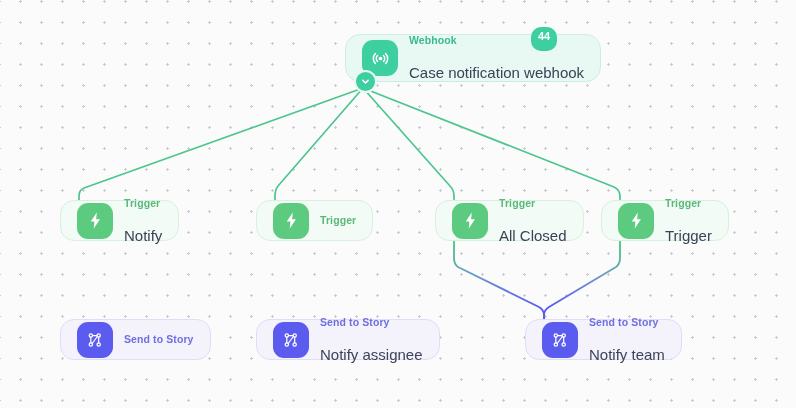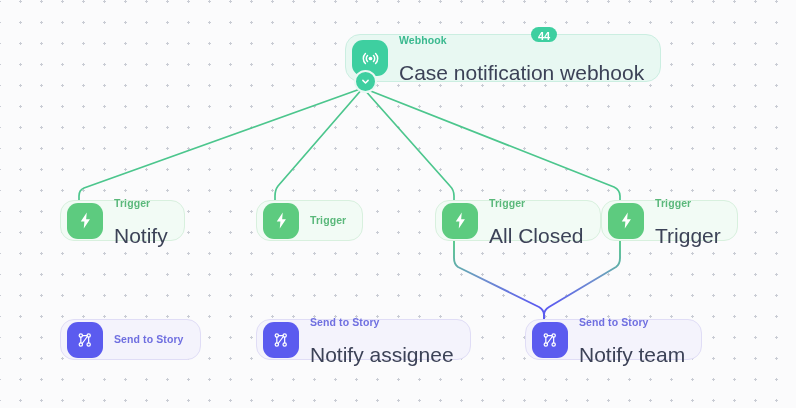--- a/index.html
+++ b/index.html
@@ -27,21 +27,21 @@
     pointer-events: none;
   }
 
   
   .node {
     position: absolute;
     display: flex;
     align-items: center;
     box-sizing: border-box;
     border-radius: 14px;
-    padding: 6px 16px 6px 6px;
+    padding: 6px 16px 6px 16px;
     z-index: 3;
   }
   .node .icon-box {
     flex: 0 0 auto;
     width: 36px;
     height: 36px;
     border-radius: 11px;
     display: flex;
     align-items: center;
     justify-content: center;
@@ -53,21 +53,21 @@
     margin-left: 11px;
     white-space: nowrap;
   }
   .node .kicker {
     font-size: 10.5px;
     line-height: 13px;
     font-weight: 700;
     letter-spacing: 0.1px;
   }
   .node .title {
-    font-size: 21px;
+    font-size: 15px;
     line-height: 18px;
     color: #3c4257;
     font-weight: 400;
     margin-top: 17px;
   }
 
   
   .node.webhook {
     background: #e8f8f2;
     border: 1px solid #cbeee1;
@@ -89,21 +89,21 @@
     background: #f4f3fc;
     border: 1px solid #e0ddf6;
   }
   .node.action .icon-box { background: #5b5bef; }
   .node.action .kicker { color: #6f6fe0; }
 
   
   .badge {
     position: absolute;
     min-width: 26px;
-    height: 15px;
+    height: 24px;
     padding: 0 6px;
     box-sizing: border-box;
     border-radius: 10px;
     background: #3ecfa0;
     color: #ffffff;
     font-size: 11px;
     font-weight: 700;
     line-height: 19px;
     text-align: center;
     z-index: 5;

